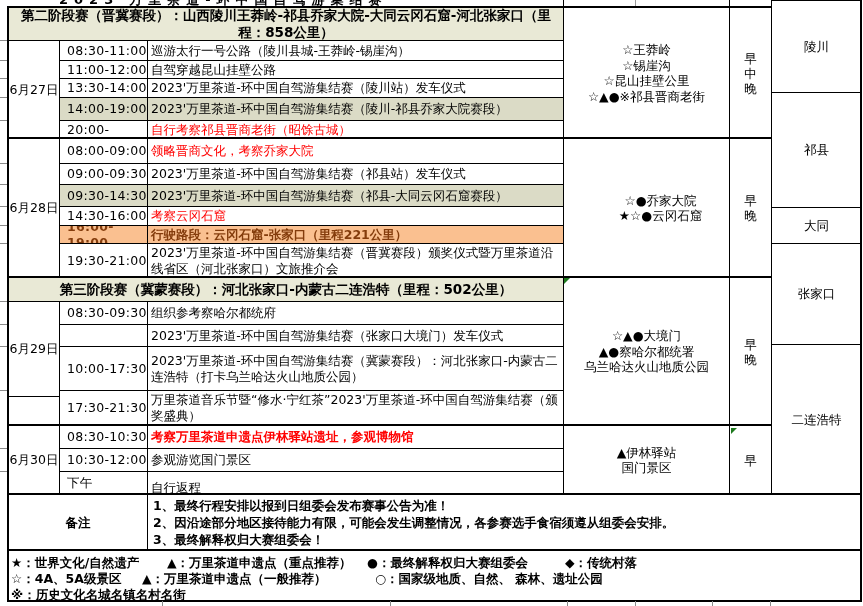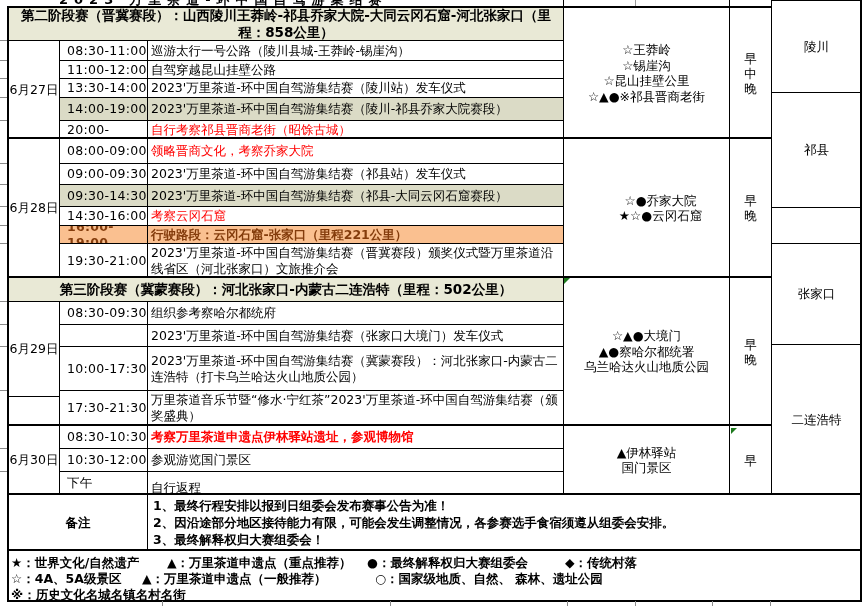--- a/index.html
+++ b/index.html
@@ -113,20 +113,21 @@
     <div>国门景区</div>
   </div>
 
   <div class="c meal" style="left:729px;top:7px;width:43px;height:132px;">早中晚</div>
   <div class="c meal" style="left:729px;top:138px;width:43px;height:140px;">早晚</div>
   <div class="c meal" style="left:729px;top:277px;width:43px;height:149px;">早晚</div>
   <div class="c meal" style="left:729px;top:425px;width:43px;height:70px;">早</div>
 
   <div class="c center" style="left:771px;top:0;width:91px;height:93px;">陵川</div>
   <div class="c center" style="left:771px;top:92px;width:91px;height:116px;">祁县</div>
+  <div class="c center" style="left:771px;top:207px;width:91px;height:37px;">大同</div>
   <div class="c center" style="left:771px;top:243px;width:91px;height:102px;">张家口</div>
   <div class="c center" style="left:771px;top:344px;width:91px;height:151px;">二连浩特</div>
 
   <div class="c center bold" style="left:8px;top:494px;width:140px;height:57px;">备注</div>
   <div class="c left col remarks-lines" style="left:147px;top:494px;width:715px;height:57px;align-items:flex-start;font-weight:bold;padding-left:5px;">
     <div>1、最终行程安排以报到日组委会发布赛事公告为准！</div>
     <div>2、因沿途部分地区接待能力有限，可能会发生调整情况，各参赛选手食宿须遵从组委会安排。</div>
     <div>3、最终解释权归大赛组委会！</div>
   </div>
 

